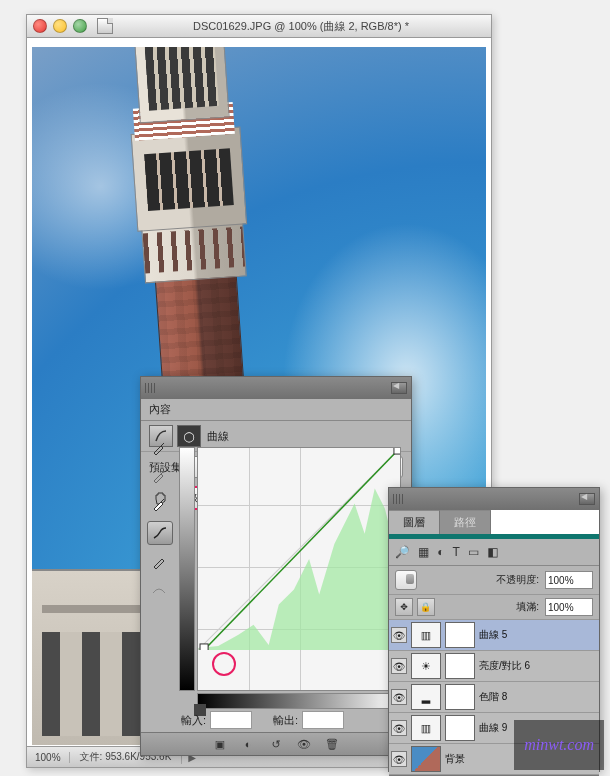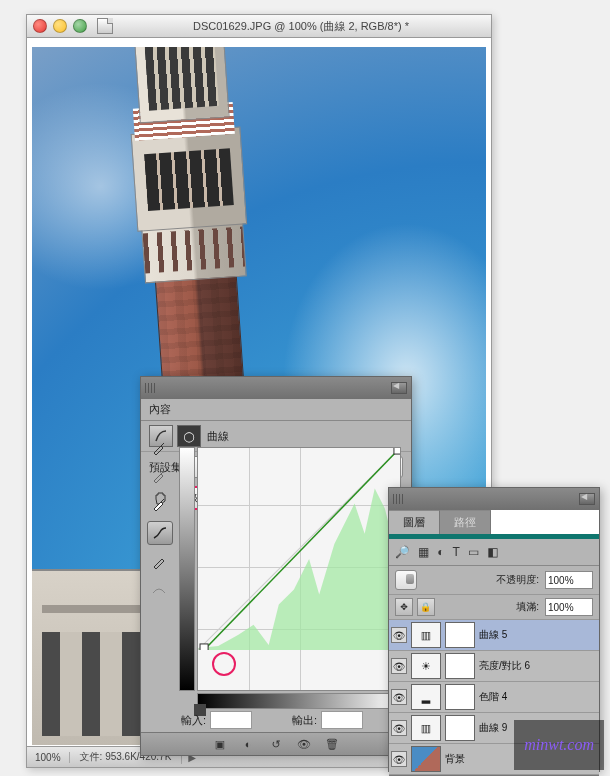--- a/index.html
+++ b/index.html
@@ -55,21 +55,21 @@
 .tool.active{background:linear-gradient(#d0d0d0,#9a9a9a);border:1px solid #666;border-radius:3px}
 .curves-area{position:absolute;left:38px;top:70px;right:10px;bottom:46px}
 .grad-v{position:absolute;left:0;top:0;width:14px;bottom:18px;background:linear-gradient(#fff,#000);border:1px solid #888}
 .graph{position:absolute;left:18px;top:0;right:0;bottom:18px;background:#f5f5f5;border:1px solid #888}
 .grid{position:absolute;inset:0;background:repeating-linear-gradient(0deg,transparent 0 25%,#ccc 25% calc(25% + 1px)),repeating-linear-gradient(90deg,transparent 0 25%,#ccc 25% calc(25% + 1px))}
 .histo{position:absolute;inset:0}
 .diag{position:absolute;inset:0}
 .grad-h{position:absolute;left:18px;right:0;bottom:0;height:14px;background:linear-gradient(90deg,#000,#fff);border:1px solid #888}
 .handle{position:absolute;bottom:-8px;width:12px;height:12px;background:#444}
 .circle-mark{position:absolute;left:14px;bottom:14px;width:20px;height:20px;border:2px solid #e91e63;border-radius:50%}
-.io-row{position:absolute;left:40px;right:10px;bottom:26px;display:flex;gap:40px;color:#222}
+.io-row{position:absolute;left:40px;right:10px;bottom:26px;display:flex;gap:21px;color:#222}
 .io-row span{display:flex;align-items:center;gap:4px}
 .io-box{width:40px;height:16px;background:#fff;border:1px solid #999}
 .panel-footer{position:absolute;left:0;right:0;bottom:0;height:22px;background:linear-gradient(#a8a8a8,#909090);border-top:1px solid #777;display:flex;align-items:center;justify-content:center;gap:8px}
 .ficon{width:20px;height:16px;display:flex;align-items:center;justify-content:center;color:#333;font-size:11px}
 .layers-panel{position:absolute;left:388px;top:487px;width:210px;height:283px}
 .layers-tabs{display:flex;background:#ffffff;border-bottom:5px solid #0f766e}
 .ltab{padding:4px 14px;background:#b5b5b5;border-right:1px solid #777;border-top:1px solid #888}
 .ltab.inactive{background:#929292;color:#ddd}
 .opts-row{display:flex;align-items:center;gap:6px;padding:4px 6px;border-bottom:1px solid #999;flex-wrap:wrap}
 .mini-select{height:18px;background:linear-gradient(#fafafa,#ddd);border:1px solid #888;border-radius:3px;padding:0 14px 0 6px;display:flex;align-items:center;position:relative;font-size:10px}
@@ -115,21 +115,21 @@
       <div class="arch-section"></div>
       <div class="stripe-band"></div>
       <div class="octagon-top"></div>
     </div>
     <div class="building"></div>
   </div>
   <div class="statusbar">
     <div class="zoom">100%</div>
     <div class="filesize">
       <span>文件:</span>
-      <span>953.6K/420.7K</span>
+      <span>953.6K/953.6K</span>
     </div>
     <span class="arrow-r">▶</span>
   </div>
 </div>
 
 <div class="panel" style="left:140px;top:376px;width:270px;height:378px">
   <div class="panel-head">
     <div class="grip"></div>
     <div class="chev"></div>
   </div>
@@ -281,21 +281,21 @@
     <div class="layer">
       <div class="eye">👁</div>
       <div class="thumb adj">☀</div>
       <div class="thumb"></div>
       <span class="layer-name">亮度/對比 6</span>
     </div>
     <div class="layer">
       <div class="eye">👁</div>
       <div class="thumb adj">▂</div>
       <div class="thumb"></div>
-      <span class="layer-name">色階 4</span>
+      <span class="layer-name">色階 8</span>
     </div>
     <div class="layer">
       <div class="eye">👁</div>
       <div class="thumb adj">▥</div>
       <div class="thumb"></div>
       <span class="layer-name">曲線 9</span>
     </div>
     <div class="layer">
       <div class="eye">👁</div>
       <div class="thumb img"></div>

